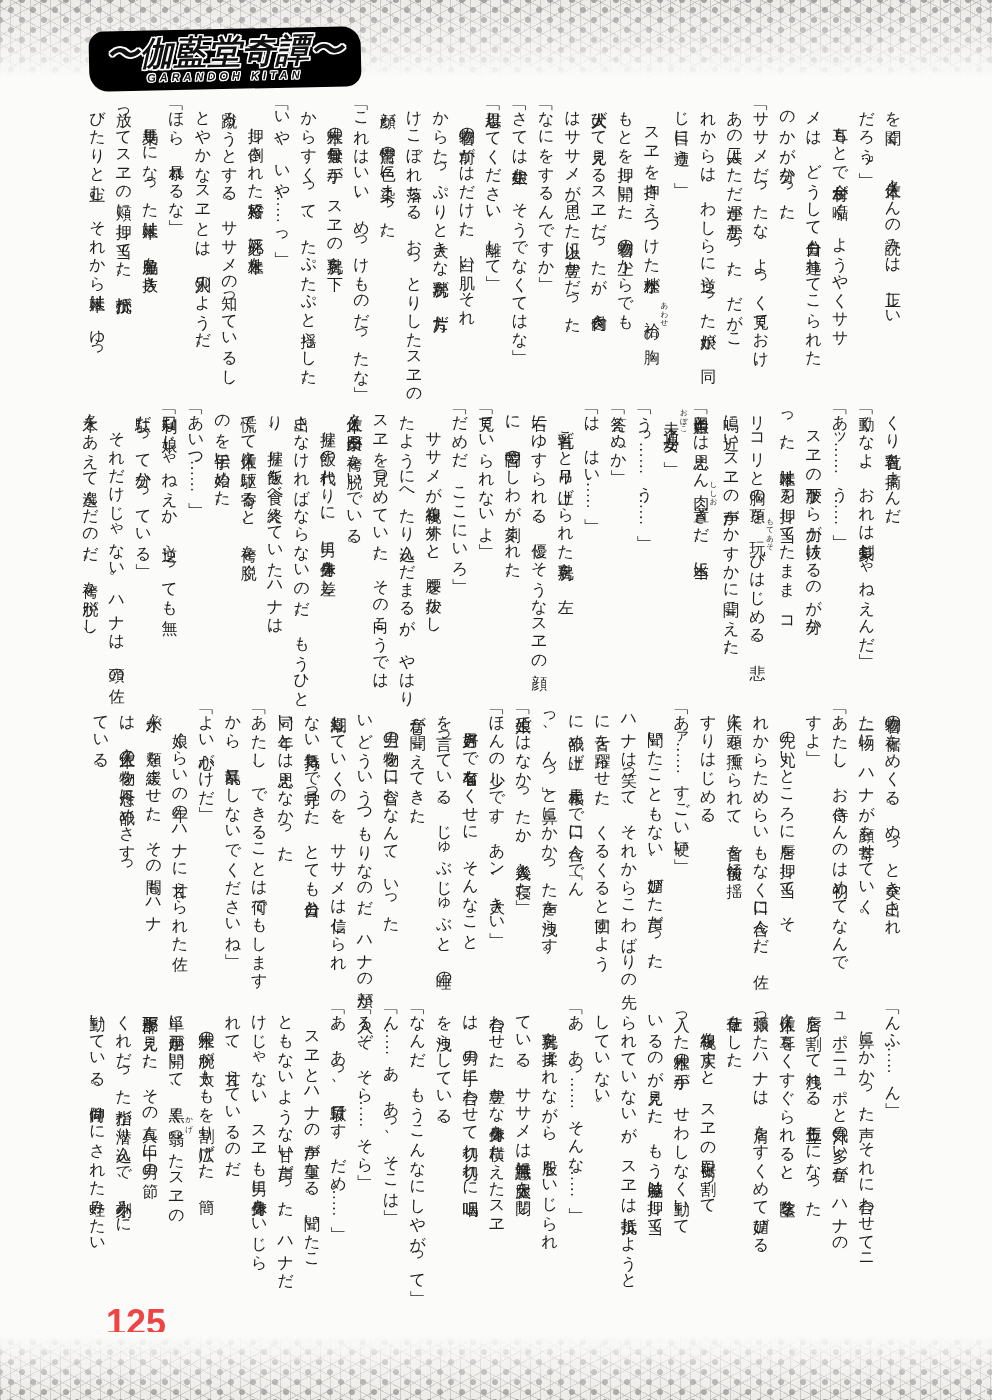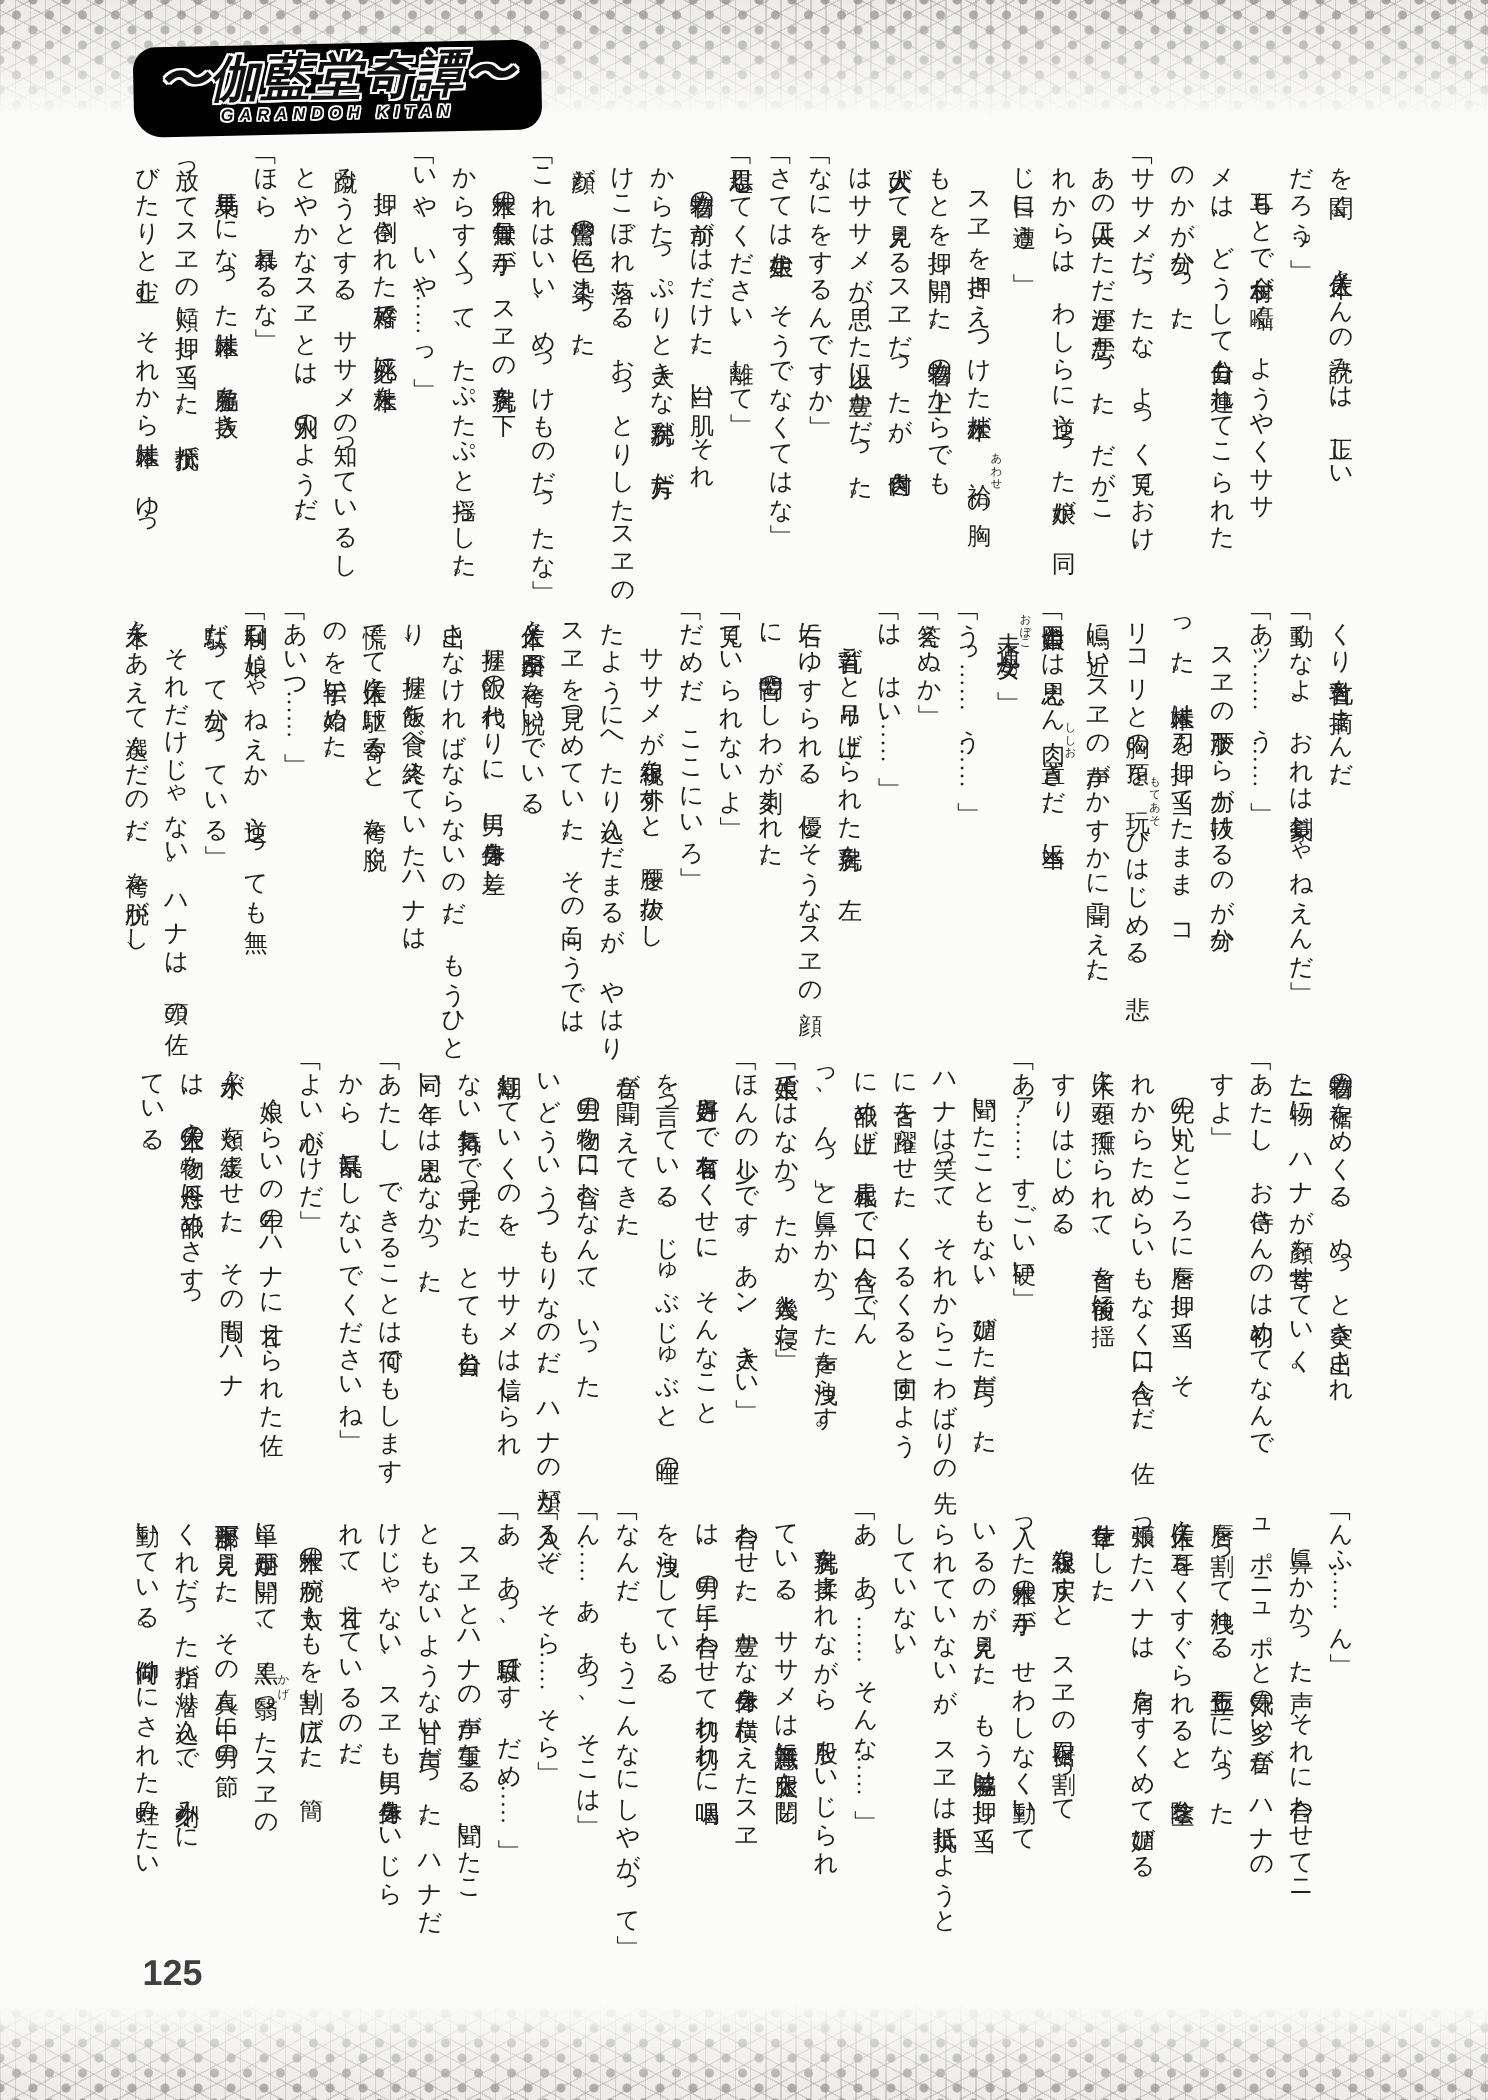--- a/index.html
+++ b/index.html
@@ -88,25 +88,25 @@
     line-height:26.4px;
     letter-spacing:0.3px;
   }
   ruby rt {
     font-size:7.5px;
     letter-spacing:0;
   }
 
   
   .page-number {
-    position:absolute; left:95px; top:1302px;
+    position:absolute; left:106px; top:1302px;
     font-family:"Liberation Sans", sans-serif;
     font-weight:bold;
-    font-size:24px;
-    color:#404040;
+    font-size:36px;
+    color:#ef4444;
   }
 </style>
 </head>
 <body>
 
 <div class="page">
 
   <div class="pattern-strip pattern-top"></div>
 
   <div class="logo">

